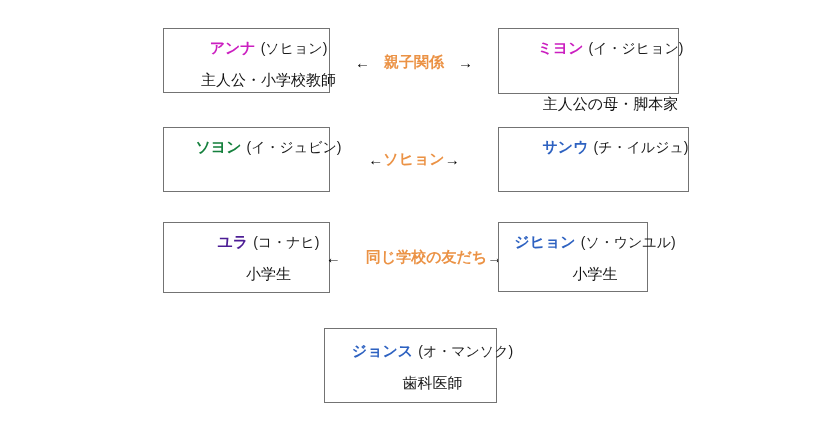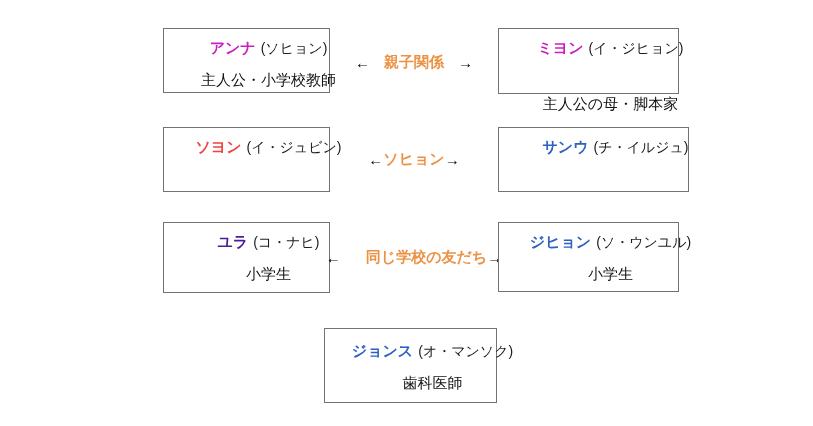--- a/index.html
+++ b/index.html
@@ -33,21 +33,21 @@
   .cname  { font-weight: bold; font-size: 15px; }
   .actor  { font-size: 14px; color: #1a1a1a; }
   .role   { font-size: 15px; color: #111111; line-height: 19px; white-space: nowrap; }
 
   
   #b1 { left: 163px; top: 28px;  width: 167px; height: 65px; }
   #b2 { left: 498px; top: 28px;  width: 181px; height: 66px; gap: 36px; }
   #b3 { left: 163px; top: 127px; width: 167px; height: 65px; }
   #b4 { left: 498px; top: 127px; width: 191px; height: 65px; }
   #b5 { left: 163px; top: 222px; width: 167px; height: 71px; }
-  #b6 { left: 498px; top: 222px; width: 181px; height: 70px; }
+  #b6 { left: 498px; top: 222px; width: 150px; height: 70px; }
   #b7 { left: 324px; top: 328px; width: 173px; height: 75px; padding-top: 12px; }
 
   .relation {
     position: absolute;
     display: flex;
     align-items: center;
     justify-content: center;
     white-space: nowrap;
     height: 20px;
   }
@@ -80,21 +80,21 @@
   <div class="cbox" id="b2">
     <div class="nameline">
       <span class="cname" style="color: rgb(203, 31, 192);">ミヨン</span>
       <span class="actor">(イ・ジヒョン)</span>
     </div>
     <div class="role">主人公の母・脚本家</div>
   </div>
 
   <div class="cbox" id="b3">
     <div class="nameline">
-      <span class="cname" style="color: #ef4444;">ソヨン</span>
+      <span class="cname" style="color: #15803d;">ソヨン</span>
       <span class="actor">(イ・ジュビン)</span>
     </div>
   </div>
 
   <div class="relation" id="r2">
     <span class="arrow">←</span>
     <span class="rel-text" style="color: rgb(235, 146, 69);">ソヒョン</span>
     <span class="arrow">→</span>
   </div>
 

